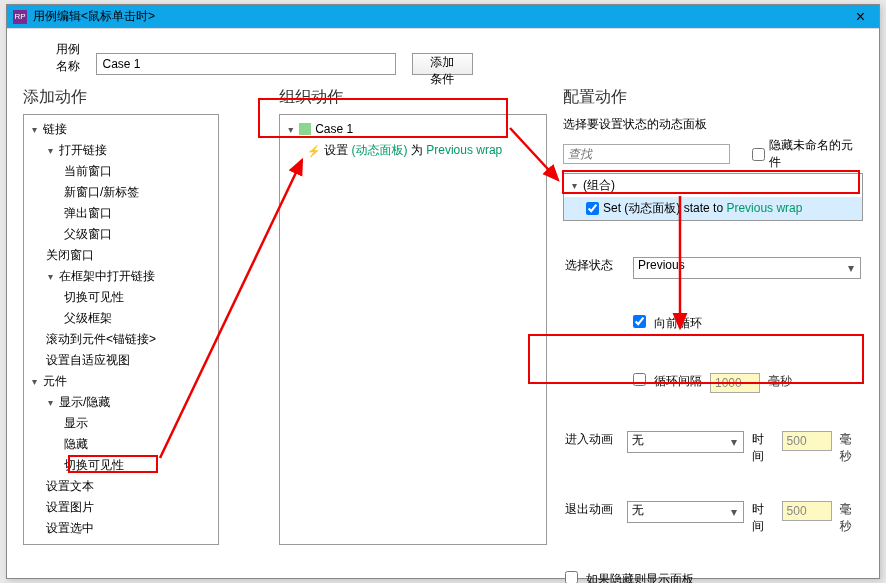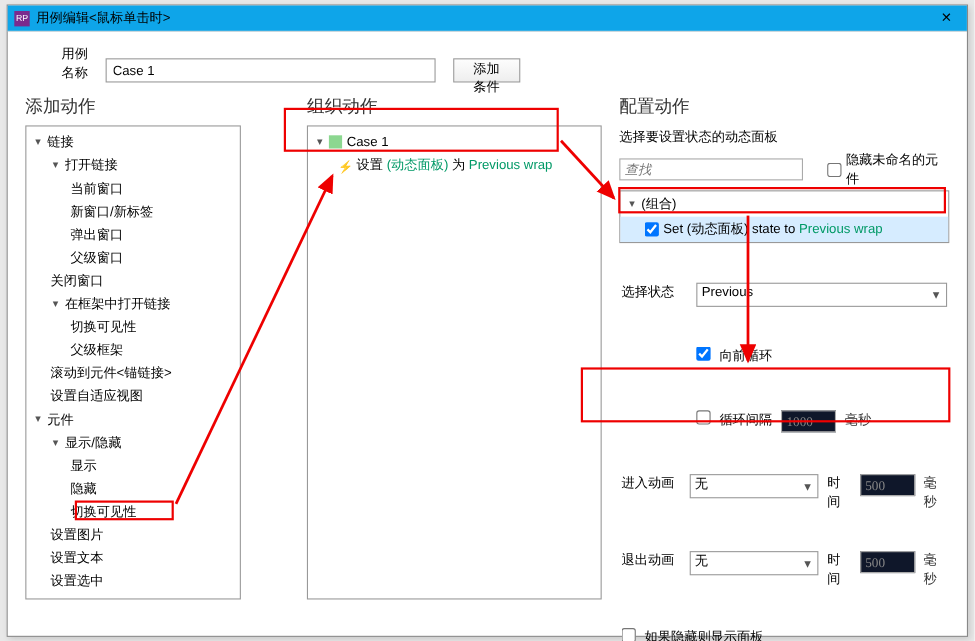--- a/index.html
+++ b/index.html
@@ -35,21 +35,21 @@
 .search-input { flex: 1; height: 20px; border: 1px solid #aaa; padding: 0 4px; font-style: italic; color: #888; }
 .panel-tree { border: 1px solid #999; height: 148px; background: #fff; margin-bottom: 8px; }
 .pt-row { padding: 3px 6px; display: flex; align-items: center; gap: 4px; }
 .pt-row.sel { background: #d6ecff; }
 .opts { display: flex; flex-direction: column; gap: 8px; padding: 0 2px; }
 .opt-row { display: flex; gap: 8px; min-height: 22px; margin-top: 28px; }
 .opt-label { width: 60px; text-align: left; }
 .select { height: 22px; width: 130px; border: 1px solid #999; background: #fff; padding: 0 4px; position: relative; }
 .select::after { content: "▾"; position: absolute; right: 6px; top: 3px; color: #555; }
 .select-wide { flex: 1; }
-.num-input { width: 50px; height: 20px; border: 1px solid #aaa; background: #0f172a; color: #888; padding: 0 4px; font-family: Liberation Serif, serif; }
+.num-input { width: 50px; height: 20px; border: 1px solid #aaa; background: #fef9c3; color: #888; padding: 0 4px; }
 .unit { color: #333; }
 .chk { width: 13px; height: 13px; }
 .btn-row { display: flex; justify-content: flex-end; gap: 8px; padding: 8px 16px 0 16px; border-top: 0; }
 .btn-primary { width: 80px; }
 .red-box-abs { position: absolute; border: 2px solid #e00; pointer-events: none; }
 #annot { position: absolute; left: 0; top: 0; pointer-events: none; }
 </style>
 </head>
 <body>
 
@@ -122,24 +122,24 @@
         <div class="tree-item indent2">
             <span>显示</span>
           </div>
         <div class="tree-item indent2">
             <span>隐藏</span>
           </div>
         <div class="tree-item indent2">
             <span>切换可见性</span>
           </div>
         <div class="tree-item indent1">
+            <span>设置文本</span>
+          </div>
+        <div class="tree-item indent1">
             <span>设置图片</span>
-          </div>
-        <div class="tree-item indent1">
-            <span>设置文本</span>
           </div>
         <div class="tree-item indent1">
             <span>设置选中</span>
           </div>
       </div>
     </div>
 
     <div class="col col-mid">
       <div class="col-label">组织动作</div>
       <div class="listbox case-tree">

